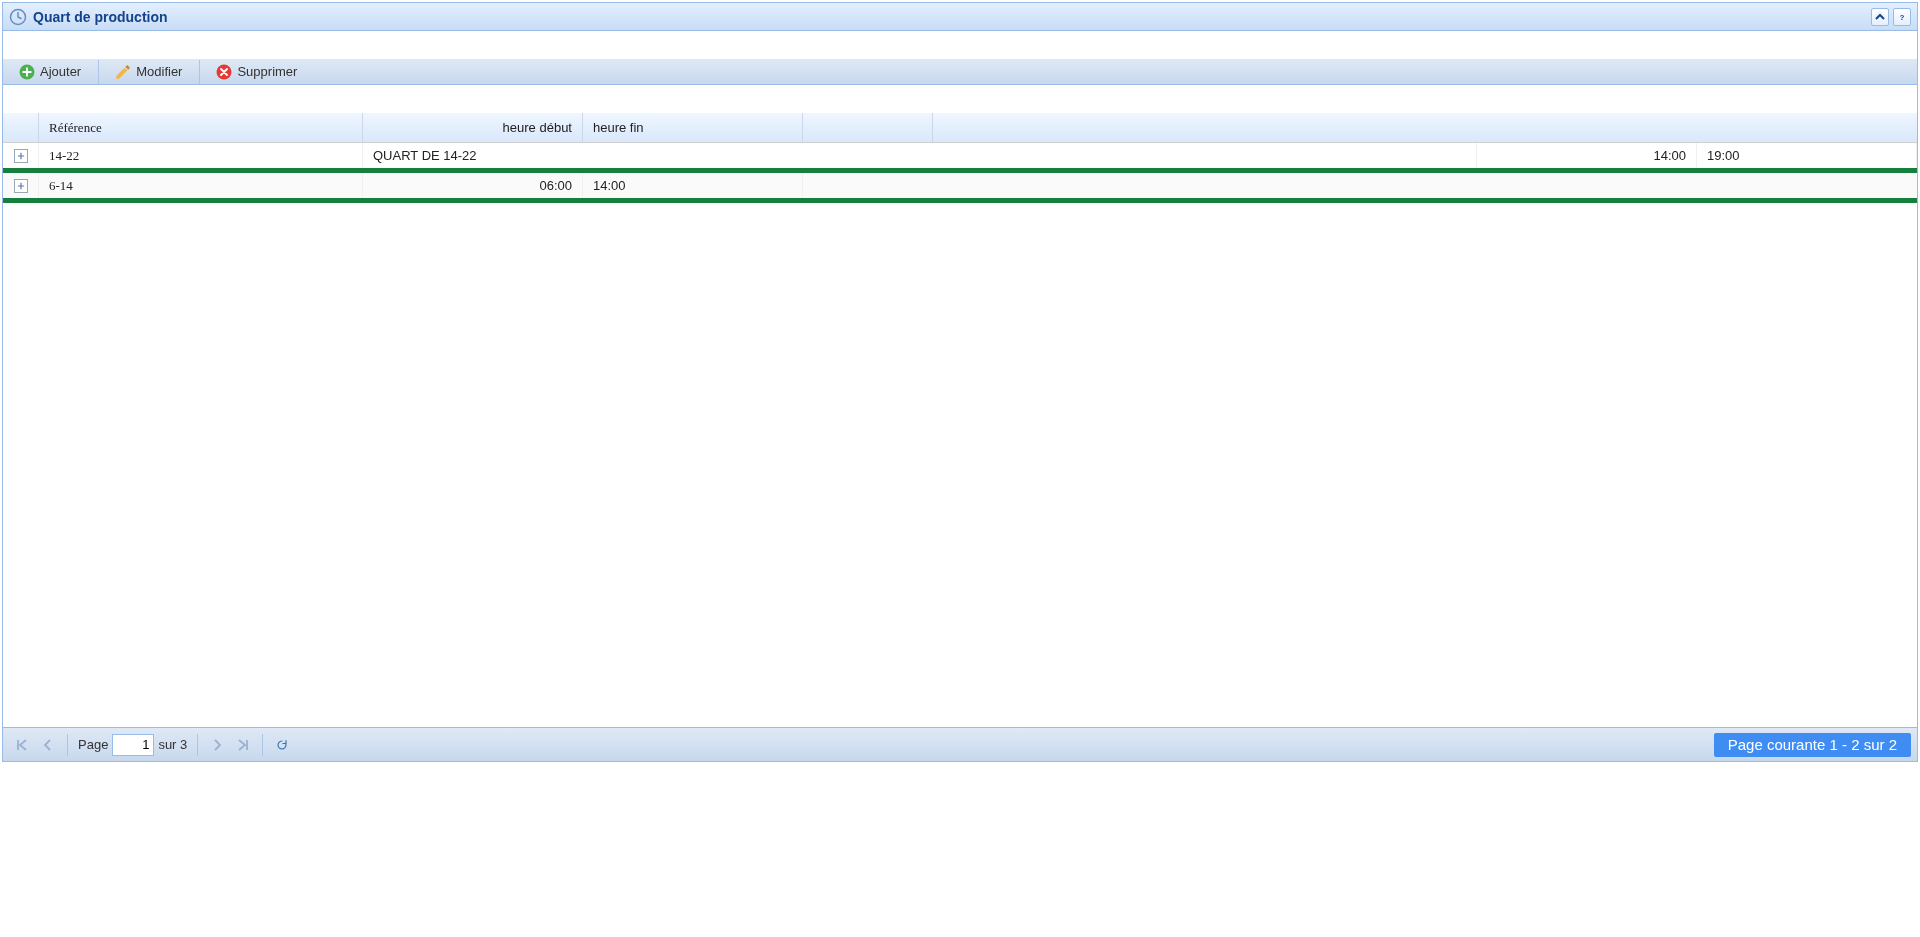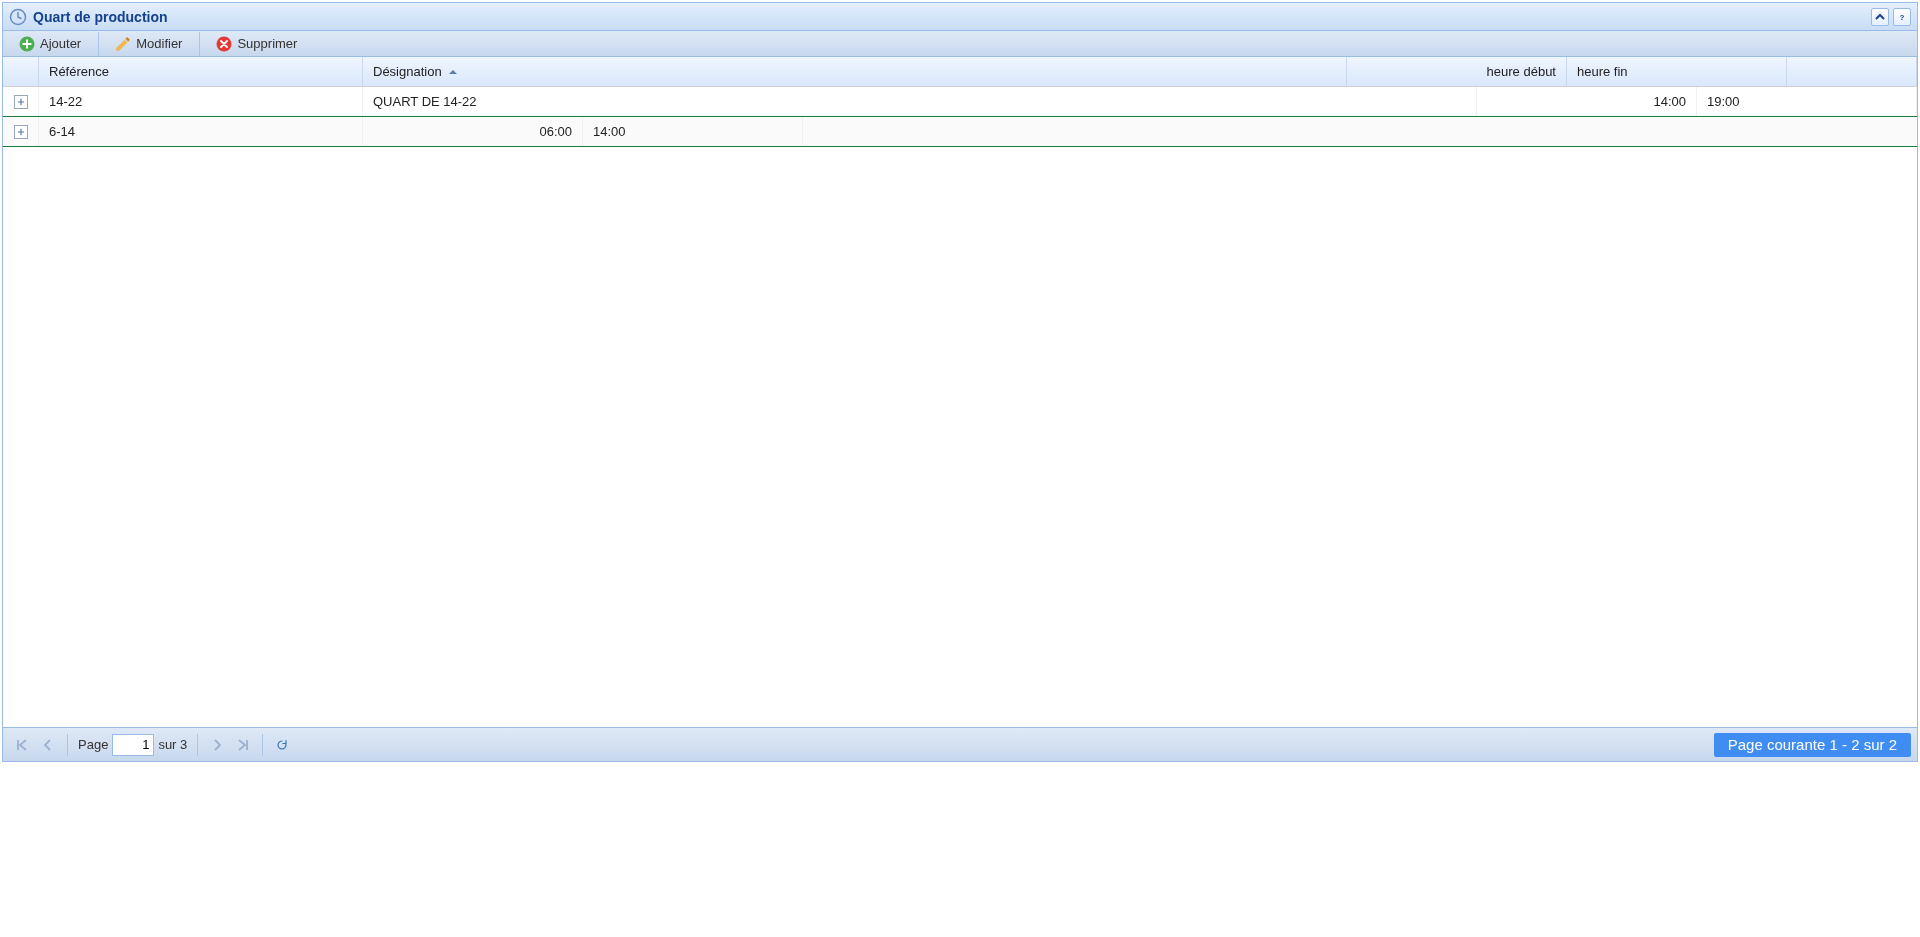--- a/index.html
+++ b/index.html
@@ -13,21 +13,21 @@
     --grid-header-to:#e3eaf3;
     --grid-header-border:#d0d0d0;
     --row-alt:#fafafa;
     --text:#222;
     --status-bg:#3f8df3;
   }
   *{box-sizing:border-box;}
   html,body{margin:0;padding:0;height:100%;font-family:Tahoma,Arial,sans-serif;font-size:13px;color:var(--text);background:#fff;}
   body{display:flex;flex-direction:column;}
 
-  .panel{border:1px solid var(--border-gray);height:760px;display:flex;flex-direction:column;margin:2px;background:#fff;}
+  .panel{border:1px solid var(--border-gray);height:760px;display:flex;flex-direction:column;margin:2px;background:#fff;gap:28px;}
 
   .panel-header{
     background:linear-gradient(to bottom,var(--header-bg-from),var(--header-bg-to));
     border-bottom:1px solid var(--border-gray);
     height:28px;
     display:flex;align-items:center;
     padding:0 6px;
     font-weight:bold;
     color:var(--panel-title);
     font-size:14px;
@@ -70,26 +70,26 @@
   }
   .grid-header-cell{
     padding:0 10px;display:flex;align-items:center;
     border-right:1px solid #c8d8ea;
     color:#222;
     font-size:13px;
     cursor:pointer;
   }
   .sort-asc{margin-left:6px;display:inline-flex;}
   .grid-body{flex:1;overflow:auto;background:#fff;}
-  .grid-row{height:30px;border-bottom:1px solid #15803d;}
+  .grid-row{height:30px;border-bottom:5px solid #15803d;}
   .grid-row:nth-child(even){background:var(--row-alt);}
   .grid-cell{padding:0 10px;display:flex;align-items:center;border-right:1px solid #f0f0f0;}
 
   .col-expand{width:36px;flex:0 0 36px;justify-content:center;}
-  .col-ref{width:324px;flex:0 0 324px;}
+  .col-ref{width:324px;flex:0 0 324px;font-family:Liberation Serif, serif;}
   .col-des{flex:1;}
   .col-start{width:220px;flex:0 0 220px;justify-content:flex-end;}
   .col-end{width:220px;flex:0 0 220px;}
   .col-spare{width:130px;flex:0 0 130px;}
 
   .expand-btn{width:14px;height:14px;border:1px solid #98a8b8;background:#fff;display:inline-flex;align-items:center;justify-content:center;cursor:pointer;}
   .expand-btn svg{width:8px;height:8px;}
 
   .paging{
     background:linear-gradient(to bottom,var(--toolbar-from),var(--toolbar-to));
@@ -168,28 +168,20 @@
       <span>Supprimer</span>
     </div>
   </div>
 
   <div class="grid">
     <div class="grid-header-row">
       <div class="grid-header-cell col-expand"></div>
       <div class="grid-header-cell col-ref">
         <span>Référence</span>
       </div>
-      <div class="grid-header-cell col-des">
-        <span>Désignation</span>
-        <span class="sort-asc">
-          <svg width="10" height="10" viewBox="0 0 10 10">
-              <path d="M1 7 L5 3 L9 7 Z" fill="#5a7aa8"></path>
-            </svg>
-        </span>
-      </div>
       <div class="grid-header-cell col-start">
         <span>heure début</span>
       </div>
       <div class="grid-header-cell col-end">
         <span>heure fin</span>
       </div>
       <div class="grid-header-cell col-spare"></div>
     </div>
 
     <div class="grid-body">

